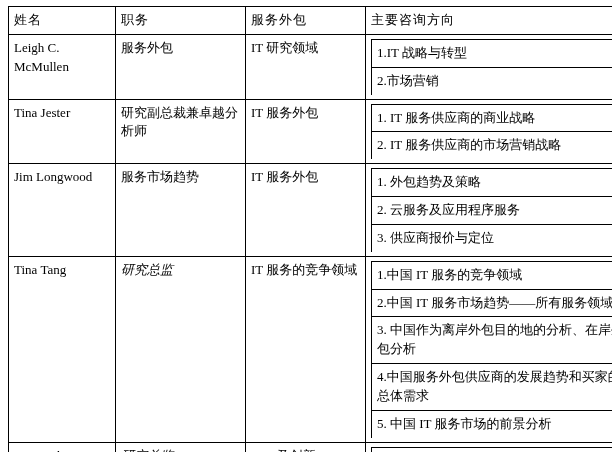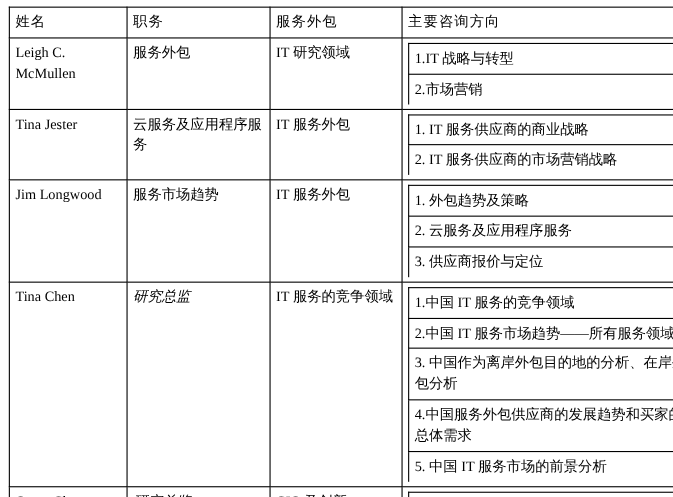--- a/index.html
+++ b/index.html
@@ -103,21 +103,21 @@
             <tr>
                   <td>2.市场营销</td>
                 </tr>
           </tbody>
             </table>
         </td>
       </tr>
 
       <tr>
         <td class="name-cell">Tina Jester</td>
-        <td class="role-cell">云服务及应用程序服务</td>
+        <td class="role-cell">研究副总裁兼卓越分析师</td>
         <td class="field-cell">IT 服务外包</td>
         <td class="topics-cell">
           <table class="sub-table">
             <tbody>
                 <tr>
                   <td>1. IT 服务供应商的商业战略</td>
                 </tr>
             <tr>
                   <td>2. IT 服务供应商的市场营销战略</td>
                 </tr>
@@ -141,21 +141,21 @@
                 </tr>
             <tr>
                   <td>3. 供应商报价与定位</td>
                 </tr>
           </tbody>
             </table>
         </td>
       </tr>
 
       <tr>
-        <td class="name-cell">Tina Chen</td>
+        <td class="name-cell">Tina Tang</td>
         <td class="role-cell nowrap-pad">研究总监</td>
         <td class="field-cell">IT 服务的竞争领域</td>
         <td class="topics-cell">
           <table class="sub-table">
             <tbody>
                 <tr>
                   <td>1.中国 IT 服务的竞争领域</td>
                 </tr>
             <tr>
                   <td>2.中国 IT 服务市场趋势——所有服务领域</td>

